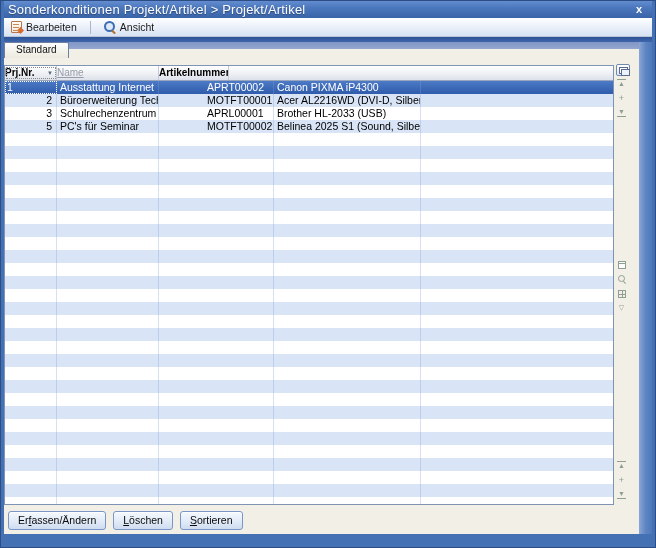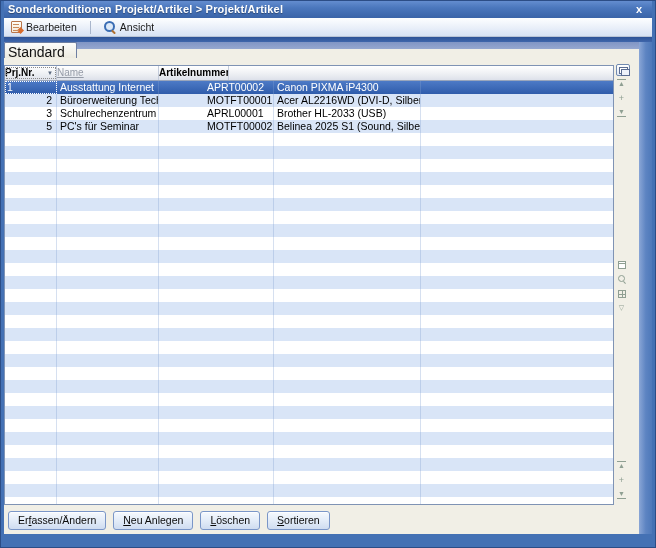--- a/index.html
+++ b/index.html
@@ -9,21 +9,21 @@
     border-left:4px solid #4471b4; border-right:4px solid #4471b4; border-bottom:14px solid #4471b4;
     outline:1px solid #2c4d86; outline-offset:-1px;
     background:#f1efe6; overflow:hidden;
   }
   
   .titlebar {
     height:18px; margin:0 -4px; padding:0 8px;
     background:linear-gradient(180deg,#6790d2 0%, #4a76bc 45%, #3a64a8 100%);
     display:flex; align-items:center; justify-content:space-between;
   }
-  .titlebar .title { color:#fff; font-weight:bold; font-size:11px; letter-spacing:.2px; text-shadow:0 1px 1px rgba(0,0,0,.35); white-space:nowrap; }
+  .titlebar .title { color:#fff; font-weight:normal; font-size:13px; letter-spacing:.2px; text-shadow:0 1px 1px rgba(0,0,0,.35); white-space:nowrap; }
   .close-x { color:#fff; font-weight:bold; font-size:11px; line-height:11px; padding:0 6px; cursor:default; }
   
   .toolbar {
     height:19px; margin:0 -4px; padding:0 4px;
     background:linear-gradient(180deg,#fdfeff 0%, #e9eff9 55%, #d7e2f3 100%);
     border-bottom:1px solid #b9c4d6;
     display:flex; align-items:center; gap:3px;
   }
   .tb-btn { display:flex; align-items:center; gap:4px; padding:1px 6px; font-size:10.5px; color:#1a1a1a; border:1px solid transparent; border-radius:2px; }
   .tb-sep { width:1px; height:13px; background:#a9b6cc; margin:0 3px; }
@@ -32,21 +32,21 @@
   .ic-edit::before { content:""; position:absolute; right:-2px; bottom:-1px; width:5px; height:5px; background:#d86c2c; transform:rotate(45deg); }
   .ic-mag { position:relative; width:12px; height:12px; }
   .ic-mag::before { content:""; position:absolute; left:0; top:0; width:7px; height:7px; border:2px solid #3a6db4; border-radius:50%; background:#dce9f8; }
   .ic-mag::after { content:""; position:absolute; right:0; bottom:0; width:5px; height:2px; background:#b0702e; transform:rotate(45deg); border-radius:1px; }
   
   .darkbar { height:5px; margin:0 -4px; background:linear-gradient(180deg,#2d5295,#3f66ab); }
   .main { position:relative; height:511px; margin:0 -4px; background:#f1efe6; }
   .main::after { content:""; position:absolute; top:0; right:0; bottom:0; width:17px;
     background:linear-gradient(90deg,#8aa6d6 0%, #5d84c2 40%, #4471b4 100%); }
   .tabstrip { height:16px; background:linear-gradient(180deg,#8095c5 0%, #96a8d0 45%, #f1efe6 46%); display:flex; align-items:stretch; }
-  .tab { margin-left:4px; padding:1px 11px 0 3px; font-size:14px; color:#111;
+  .tab { margin-left:4px; padding:1px 11px 0 11px; font-size:10px; color:#111;
     background:linear-gradient(180deg,#fdfdfb 0%, #eceadf 100%);
     border:1px solid #6e7fa2; border-bottom:none; border-radius:2px 2px 0 0; }
   
   .panel { position:relative; padding:7px 0 0 4px; height:495px; }
   .table-wrap { display:flex; align-items:flex-start; }
   .grid { width:610px; height:440px; overflow:hidden; border:1px solid #7f93b4; background:#fff; }
   .hdr { display:flex; height:15px; background:linear-gradient(180deg,#ffffff 0%, #eef0f4 55%, #dde1ea 100%); border-bottom:1px solid #9aa6bc; font-size:10px; }
   .hcell { line-height:14px; padding-left:0; border-right:1px solid #c3cbda; overflow:hidden; white-space:nowrap; position:relative; }
   .hcell.dim { color:#969ca8; }
   .hcell.strong { color:#000; font-weight:bold; }
@@ -378,20 +378,19 @@
           <div class="rail-group rg-bot" id="rail-bot">
               <span class="rail-ic barred-top">▲</span>
               <span class="rail-ic plus">+</span>
               <span class="rail-ic barred-bot">▼</span>
             </div>
         </div>
       </div>
 
       <div class="actions" id="actions-row">
           <button class="act-btn"><span>Er</span><span class="key">f</span><span>assen/Ändern</span></button>
-          <button class="act-btn"><span></span><span class="key">N</span><span>eu Anlegen</span></button>
           <button class="act-btn"><span></span><span class="key">L</span><span>öschen</span></button>
           <button class="act-btn"><span></span><span class="key">S</span><span>ortieren</span></button>
         </div>
     </div>
   </div>
 
 </div>
 
 </body></html>

